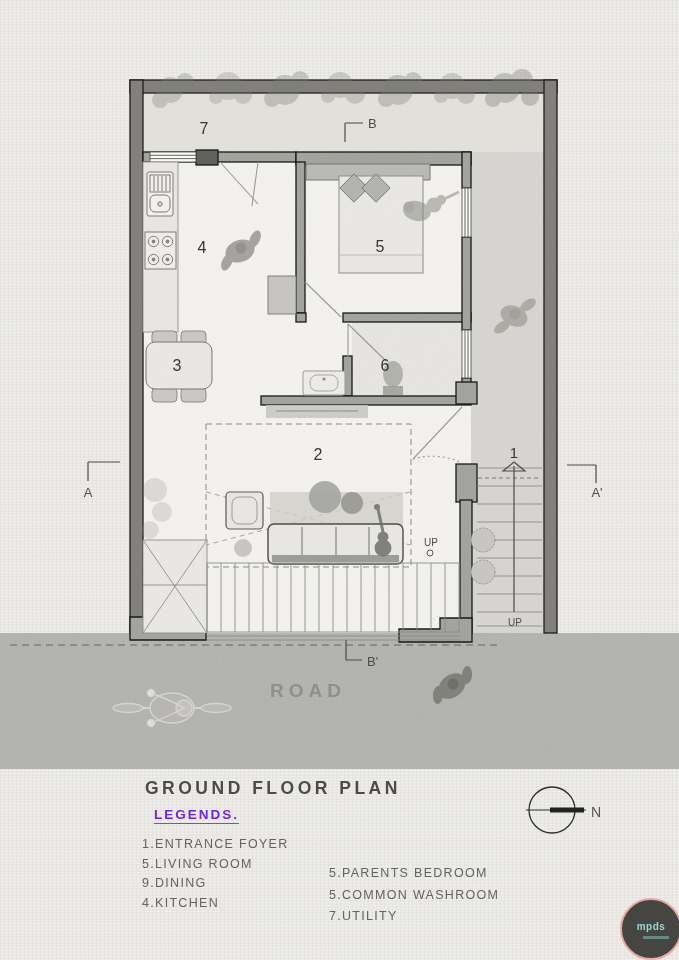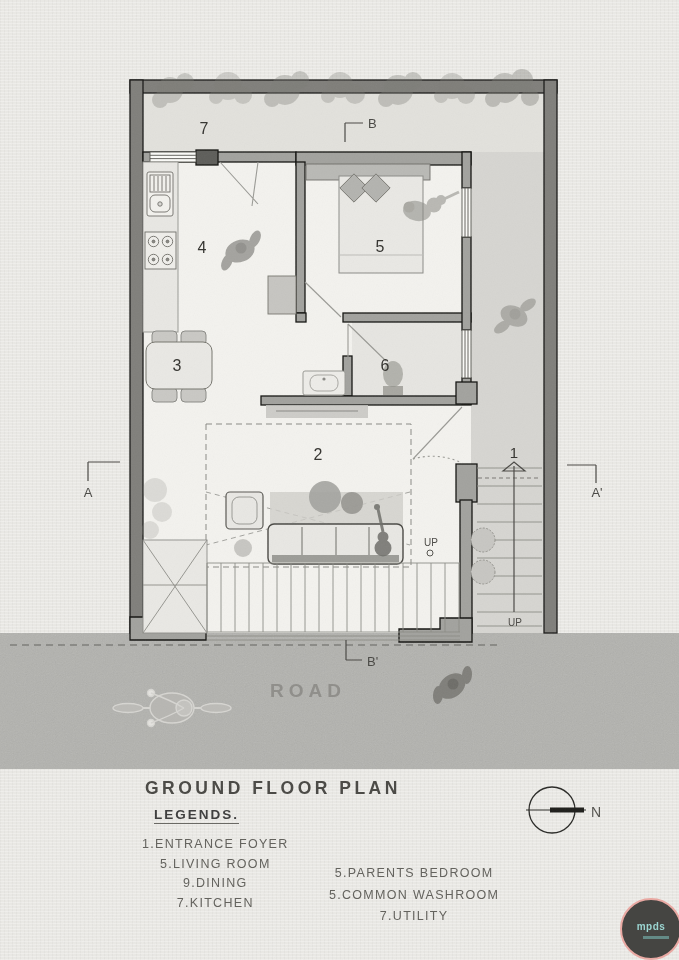--- a/index.html
+++ b/index.html
@@ -7,23 +7,23 @@
     width:679px;height:960px;position:relative;overflow:hidden;
     background-color:#eae9e5;
     background-image:
       repeating-linear-gradient(0deg, rgba(255,255,255,.28) 0 1px, rgba(0,0,0,0) 1px 3px),
       repeating-linear-gradient(90deg, rgba(118,118,112,.05) 0 1px, rgba(0,0,0,0) 1px 4px);
     font-family:"Liberation Sans", sans-serif;
   }
   svg{position:absolute;left:0;top:0;}
   .overlay{position:absolute;color:#55544f;}
   #title{left:145px;top:778px;font-size:17.5px;font-weight:600;letter-spacing:3.5px;color:#4c4b47;}
-  #legend-head{left:154px;top:807px;font-size:13.5px;font-weight:600;letter-spacing:2px;color:#404040;
+  #legend-head{left:154px;top:807px;font-size:13.5px;font-weight:600;letter-spacing:2px;color:#6d28d9;
     border-bottom:1.5px solid #6a6964;padding-bottom:1px;}
-  .legend-col{font-size:12.5px;letter-spacing:1.3px;color:#64635e;font-weight:500;text-align:center;}
+  .legend-col{font-size:12.5px;letter-spacing:1.3px;color:#64635e;font-weight:500;}
   #legend-col1{left:142px;top:837px;}
   #legend-col1 div{margin-bottom:5.5px;}
   #legend-col2{left:329px;top:866px;}
   #legend-col2 div{margin-bottom:7.5px;}
   #logo{
     left:620px;top:898px;width:58px;height:58px;border-radius:50%;
     background:#454542;border:2px solid #e9a9a3;
     display:flex;flex-direction:column;align-items:center;justify-content:center;
   }
   #logo .logo-text{color:#9bd5d1;font-weight:bold;font-size:10px;letter-spacing:.5px;line-height:15px;}
@@ -303,21 +303,21 @@
 
   <rect x="0" y="0" width="679" height="960" filter="url(#grain)" opacity="0.05"></rect>
 </svg>
 
 <div class="overlay" id="title">GROUND FLOOR PLAN</div>
 <div class="overlay" id="legend-head">LEGENDS.</div>
 <div class="overlay legend-col" id="legend-col1">
   <div>1.ENTRANCE FOYER</div>
   <div>5.LIVING ROOM</div>
   <div>9.DINING</div>
-  <div>7.KITCHEN</div>
+  <div>4.KITCHEN</div>
 </div>
 <div class="overlay legend-col" id="legend-col2">
   <div>5.PARENTS BEDROOM</div>
   <div>5.COMMON WASHROOM</div>
   <div>7.UTILITY</div>
 </div>
 
 <div class="overlay" id="logo">
   <div class="logo-text">mpds</div>
   <div class="logo-tag"></div>

